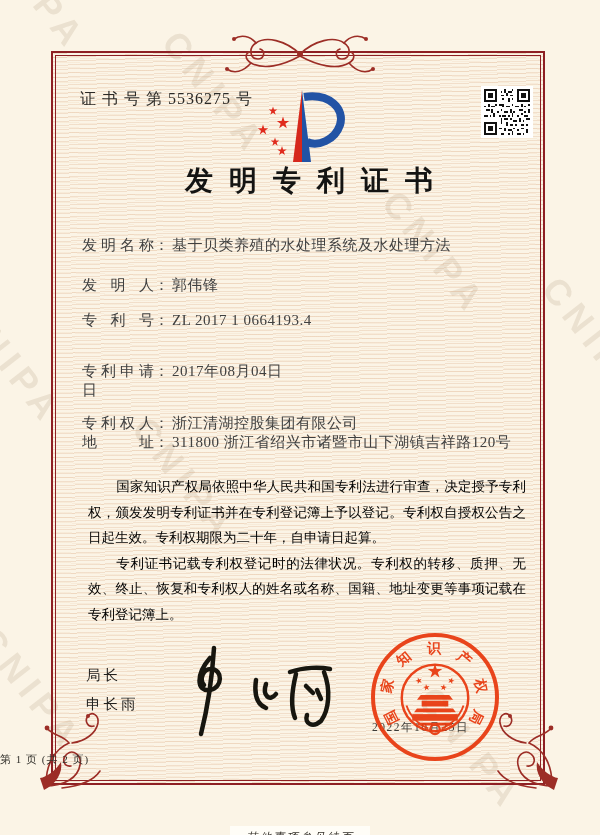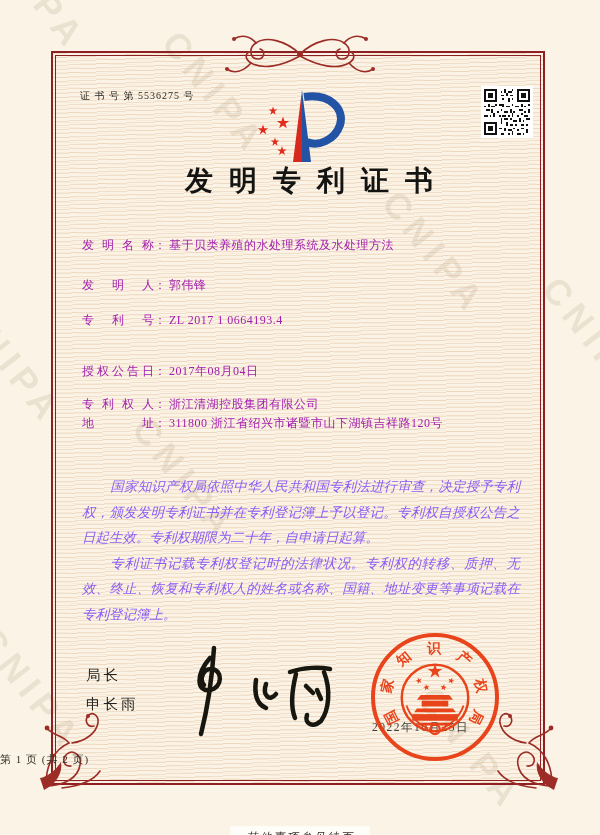--- a/index.html
+++ b/index.html
@@ -33,43 +33,43 @@
     background-image:
       repeating-linear-gradient(178deg, rgba(213,158,118,0.25) 0px, rgba(213,158,118,0.25) 1px, rgba(0,0,0,0) 1px, rgba(0,0,0,0) 4px),
       repeating-linear-gradient(2deg, rgba(231,189,148,0.16) 0px, rgba(231,189,148,0.16) 1px, rgba(0,0,0,0) 1px, rgba(0,0,0,0) 5px);
   }
   .frame::before{content:"";position:absolute;inset:2px;border:1px solid #8e2024;pointer-events:none;}
   
   .orn-top{position:absolute;left:50%;top:31px;transform:translateX(-50%);width:176px;height:46px;z-index:3;}
   .orn-bl{position:absolute;left:36px;top:698px;width:96px;height:96px;z-index:3;}
   .orn-br{position:absolute;left:466px;top:698px;width:96px;height:96px;z-index:3;transform:scaleX(-1);}
   
-  .cert-no{position:absolute;left:80px;top:89px;z-index:4;font-size:10px;letter-spacing:1px;color:#2b2a27;text-align:right;}
+  .cert-no{position:absolute;left:80px;top:89px;z-index:4;font-size:16px;letter-spacing:1px;color:#2b2a27;text-align:right;}
   .logo{position:absolute;left:250px;top:84px;width:102px;height:82px;z-index:4;}
   .qr{position:absolute;left:481px;top:86px;width:52px;height:52px;background:#fff;padding:3px;box-sizing:border-box;z-index:4;}
   .title{
     position:absolute;left:0;right:0;top:162px;z-index:4;text-align:center;
     font-size:28px;font-weight:bold;color:#141413;
     letter-spacing:16px;text-indent:16px;padding-left:18px;
   }
   
-  .fields{position:absolute;left:82px;top:236px;width:444px;z-index:4;font-size:12px;color:#a21caf;}
+  .fields{position:absolute;left:82px;top:236px;width:444px;z-index:4;font-size:15px;color:#404040;}
   .field-row{line-height:19px;}
   .flabel{
     display:inline-block;width:72px;vertical-align:top;
     text-align:justify;text-align-last:justify;text-justify:inter-character;
   }
   .colon{display:inline-block;margin-right:3px;}
   .fvalue{letter-spacing:0.5px;}
   .cell-fixed{display:inline-block;width:244px;}
   
   .body-text{
-    position:absolute;left:82px;top:474px;width:438px;z-index:4;
-    font-size:13.5px;line-height:25.5px;font-style:italic;
-    text-align:justify;color:#8b5cf6;
+    position:absolute;left:88px;top:474px;width:438px;z-index:4;
+    font-size:13.5px;line-height:25.5px;
+    text-align:justify;color:#000000;
   }
   .body-text p{margin:0;text-indent:2.1em;}
   
   .director{
     position:absolute;left:86px;top:661px;z-index:4;
     font-family:Liberation Serif, serif;
     font-size:14.5px;letter-spacing:3px;line-height:29px;color:#232220;
   }
   .signature{position:absolute;left:176px;top:636px;width:170px;height:110px;z-index:4;}
   
@@ -184,21 +184,21 @@
       <path fill="#111" d="M9 1h1v1H9zM11 0h1v2h-1zM13 1h2v1h-2zM15 0h1v1h-1zM9 3h2v1H9zM12 2h1v2h-1zM14 3h2v1h-2zM10 5h1v1h-1zM13 5h1v2h-1zM15 5h1v1h-1zM8 8h2v1H8zM0 9h1v1H0zM2 8h1v2H2zM4 9h2v1H4zM6 8h1v1H6zM10 8h1v2h-1zM12 9h2v1h-2zM15 8h1v1h-1zM17 9h2v1h-2zM20 8h1v2h-1zM22 9h1v1h-1zM24 8h1v1h-1zM1 11h2v1H1zM4 11h1v2H4zM7 12h1v1H7zM9 11h1v1H9zM11 12h2v1h-2zM14 11h1v2h-1zM16 12h1v1h-1zM19 11h2v1h-2zM22 12h1v1h-1zM24 11h1v2h-1zM0 14h2v1H0zM3 14h1v1H3zM5 13h1v2H5zM8 14h1v1H8zM10 14h2v1h-2zM13 14h1v1h-1zM15 13h1v2h-1zM18 14h1v1h-1zM20 13h1v1h-1zM22 14h2v1h-2zM9 16h1v2H9zM11 16h2v1h-2zM14 16h1v1h-1zM16 17h2v1h-2zM19 16h1v2h-1zM21 17h1v1h-1zM23 16h2v1h-2zM9 18h1v1H9zM12 18h1v2h-1zM14 19h2v1h-2zM17 19h1v1h-1zM20 19h2v1h-2zM23 19h1v1h-1zM8 21h2v1H8zM11 21h1v2h-1zM13 22h2v1h-2zM16 21h1v1h-1zM18 22h1v1h-1zM20 21h2v1h-2zM23 22h1v2h-1zM9 24h2v1H9zM13 24h1v1h-1zM15 23h1v2h-1zM18 24h2v1h-2zM21 24h1v1h-1z"></path>
     </svg>
   </div>
 
   <div class="title">发明专利证书</div>
 
   <div class="fields" id="fields">
       <div class="field-row" style="margin-bottom: 21px;"><span><span class="flabel">发明名称</span><span class="colon">：</span><span class="fvalue">基于贝类养殖的水处理系统及水处理方法</span></span></div>
       <div class="field-row" style="margin-bottom: 16px;"><span><span class="flabel">发明人</span><span class="colon">：</span><span class="fvalue">郭伟锋</span></span></div>
       <div class="field-row" style="margin-bottom: 32px;"><span><span class="flabel">专利号</span><span class="colon">：</span><span class="fvalue">ZL 2017 1 0664193.4</span></span></div>
-      <div class="field-row" style="margin-bottom: 14px;"><span><span class="flabel">授权公告日</span><span class="colon">：</span><span class="fvalue">2017年08月04日</span></span></div>
+      <div class="field-row" style="margin-bottom: 14px;"><span><span class="flabel">专利申请日</span><span class="colon">：</span><span class="fvalue">2017年08月04日</span></span></div>
       <div class="field-row" style=""><span><span class="flabel">专利权人</span><span class="colon">：</span><span class="fvalue">浙江清湖控股集团有限公司</span></span></div>
       <div class="field-row" style="margin-bottom: 14px;"><span><span class="flabel">地址</span><span class="colon">：</span><span class="fvalue">311800 浙江省绍兴市诸暨市山下湖镇吉祥路120号</span></span></div>
     </div>
 
   <div class="body-text">
     <p>国家知识产权局依照中华人民共和国专利法进行审查，决定授予专利权，颁发发明专利证书并在专利登记簿上予以登记。专利权自授权公告之日起生效。专利权期限为二十年，自申请日起算。</p>
     <p>专利证书记载专利权登记时的法律状况。专利权的转移、质押、无效、终止、恢复和专利权人的姓名或名称、国籍、地址变更等事项记载在专利登记簿上。</p>
   </div>
 
   <div class="director">

